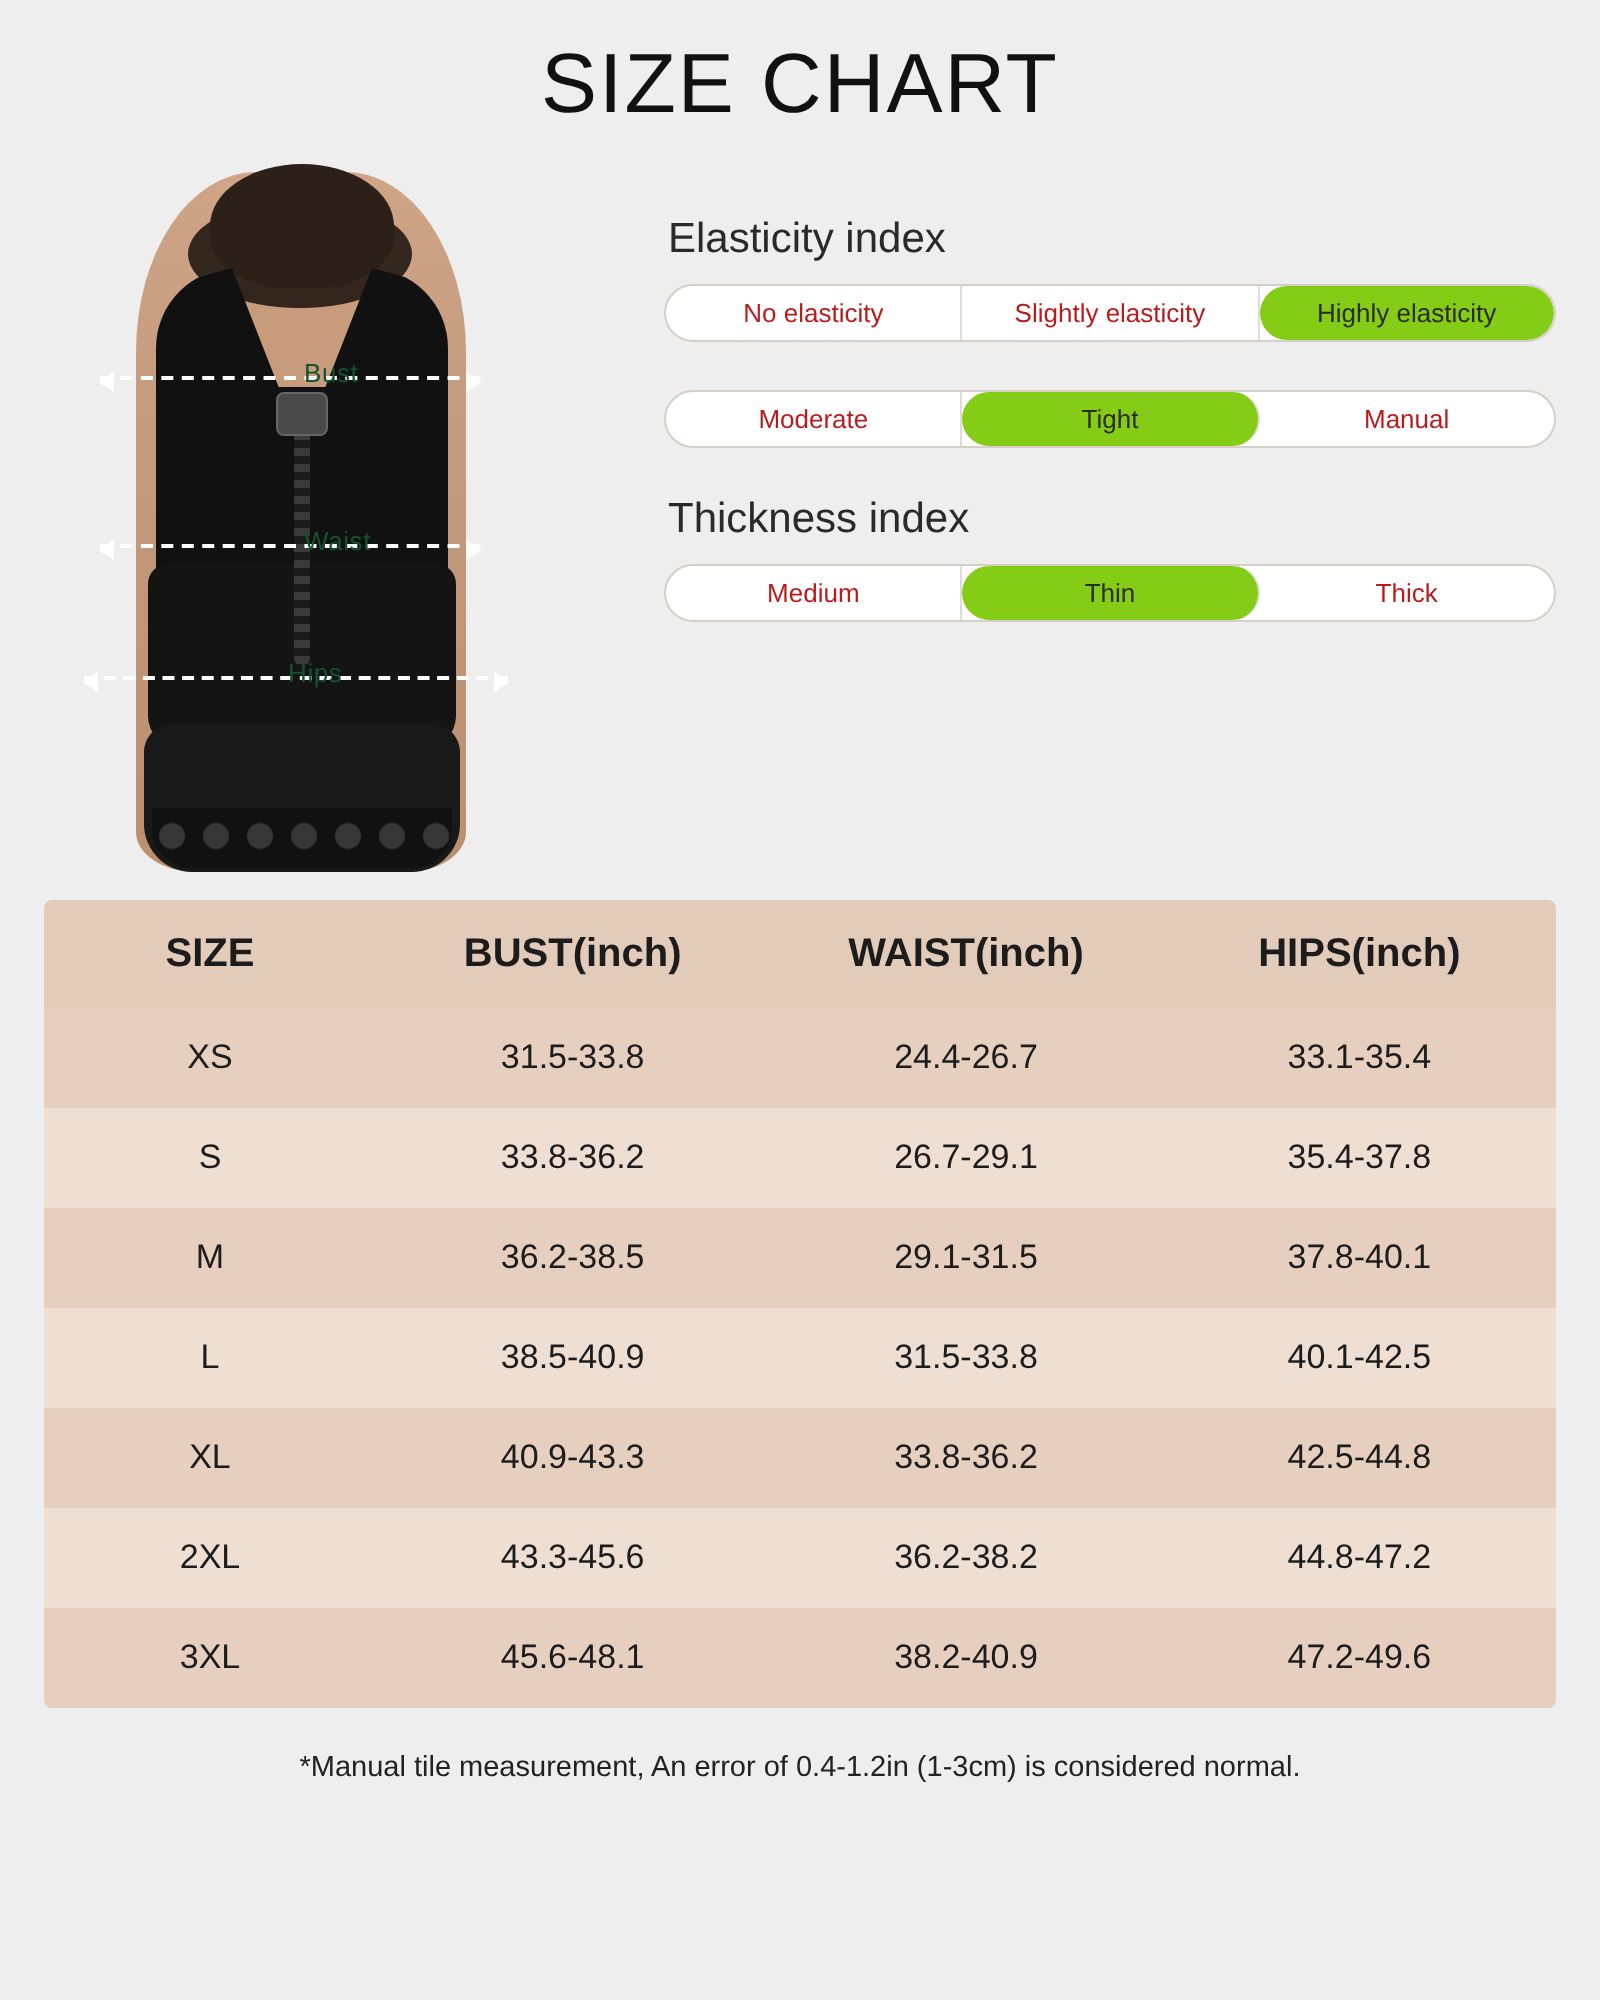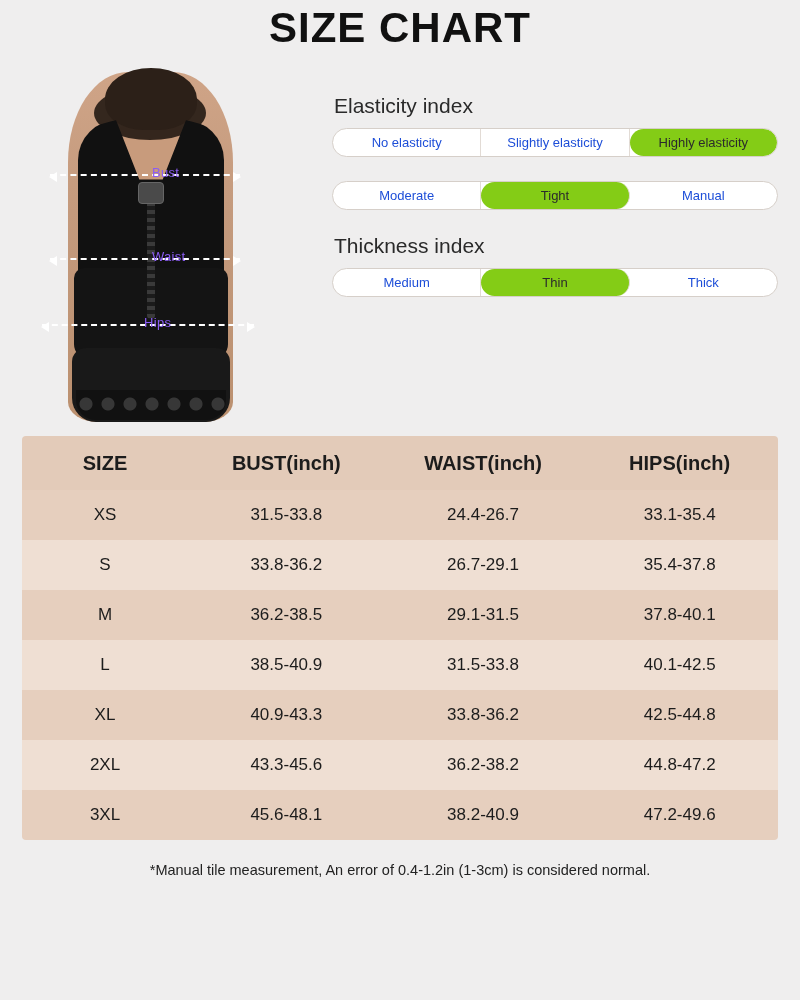--- a/index.html
+++ b/index.html
@@ -20,23 +20,23 @@
     position: relative;
     width: 800px;
     height: 1000px;
     background: #efeeee;
   }
 
   
   .title {
     text-align: center;
     font-size: 42px;
-    font-weight: 700;
+    font-weight: 400;
     letter-spacing: 1px;
-    padding-top: 4px;
+    padding-top: 18px;
     color: #111;
   }
 
   
   .upper {
     display: flex;
     padding: 14px 22px 0 22px;
   }
 
   .model-wrap {
@@ -171,21 +171,21 @@
     border-top: 5px solid transparent;
     border-bottom: 5px solid transparent;
   }
   .measure .cap-l { left: -1px; border-right: 8px solid #fff; }
   .measure .cap-r { right: -1px; border-left: 8px solid #fff; }
   .measure .m-label {
     position: absolute;
     top: -11px;
     left: 96px;
     background: transparent;
-    color: #8b5cf6;
+    color: #14532d;
     font-size: 13px;
     padding: 0 6px;
     letter-spacing: .3px;
   }
   .m-bust { top: 108px; left: 28px; width: 190px; }
   .m-waist { top: 192px; left: 28px; width: 190px; }
   .m-hips { top: 258px; left: 20px; width: 212px; }
 
   
   .indexes {
@@ -206,21 +206,21 @@
     border-radius: 16px;
     overflow: hidden;
     background: #ffffff;
     height: 29px;
   }
   .seg-item {
     flex: 1;
     text-align: center;
     line-height: 27px;
     font-size: 13px;
-    color: #1d4ed8;
+    color: #b91c1c;
     border-right: 1px solid #e2dbd5;
   }
   .seg-item:last-child { border-right: none; }
   .seg-item.active {
     background: #84cc16;
     color: #2b2b2b;
     border-radius: 16px;
   }
 
   

